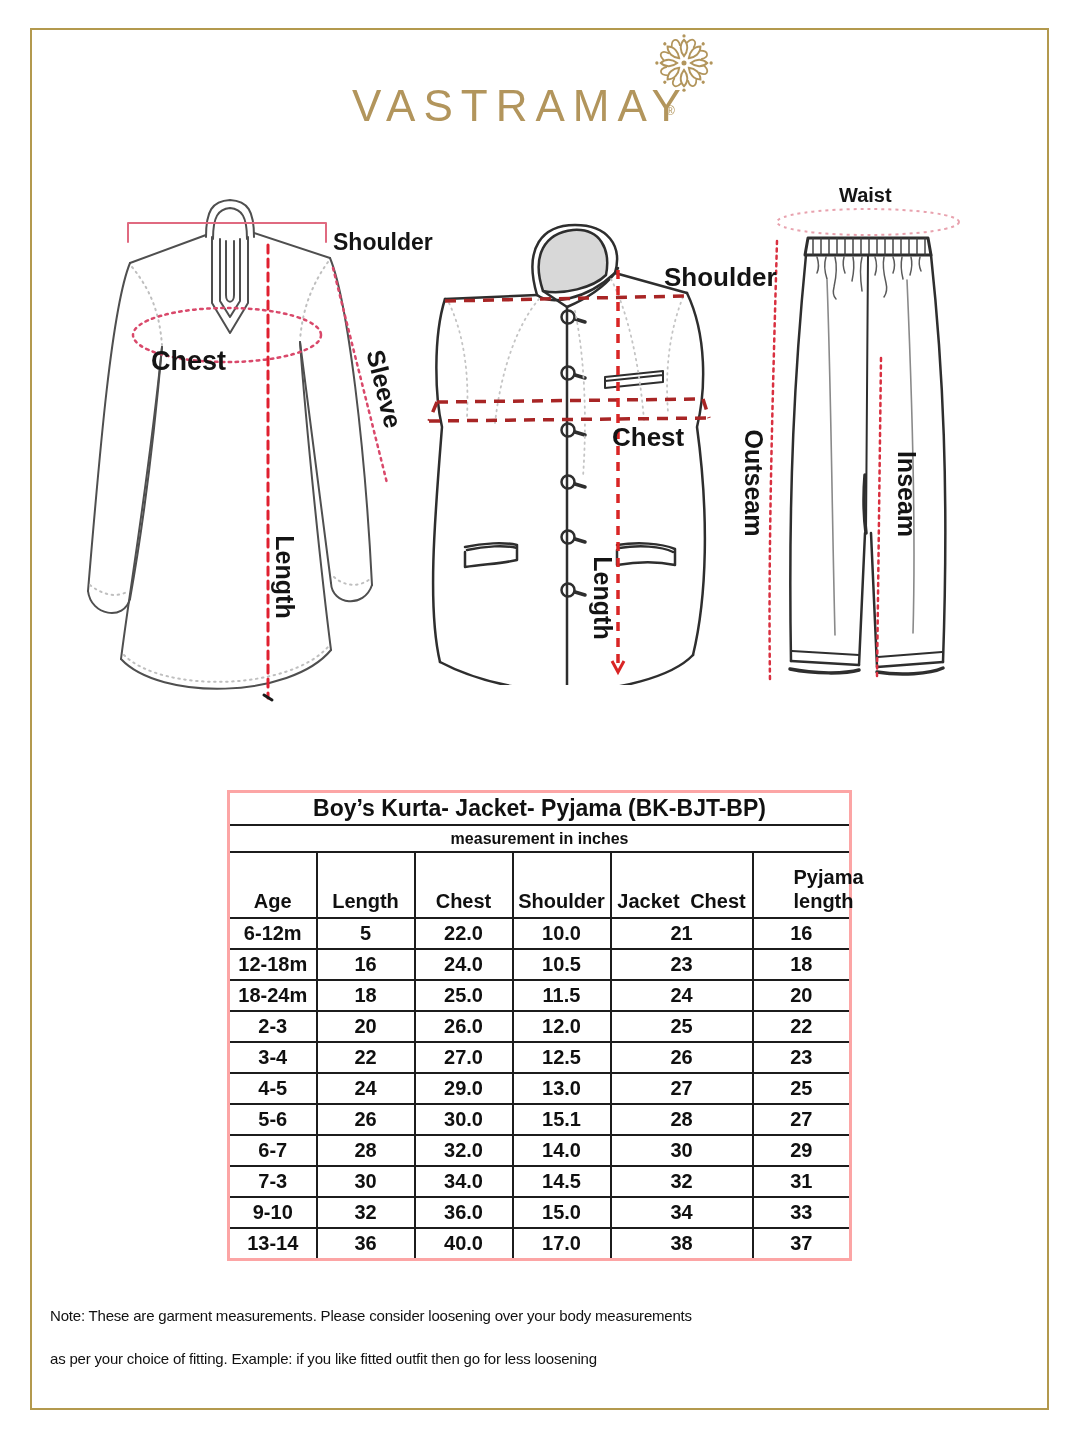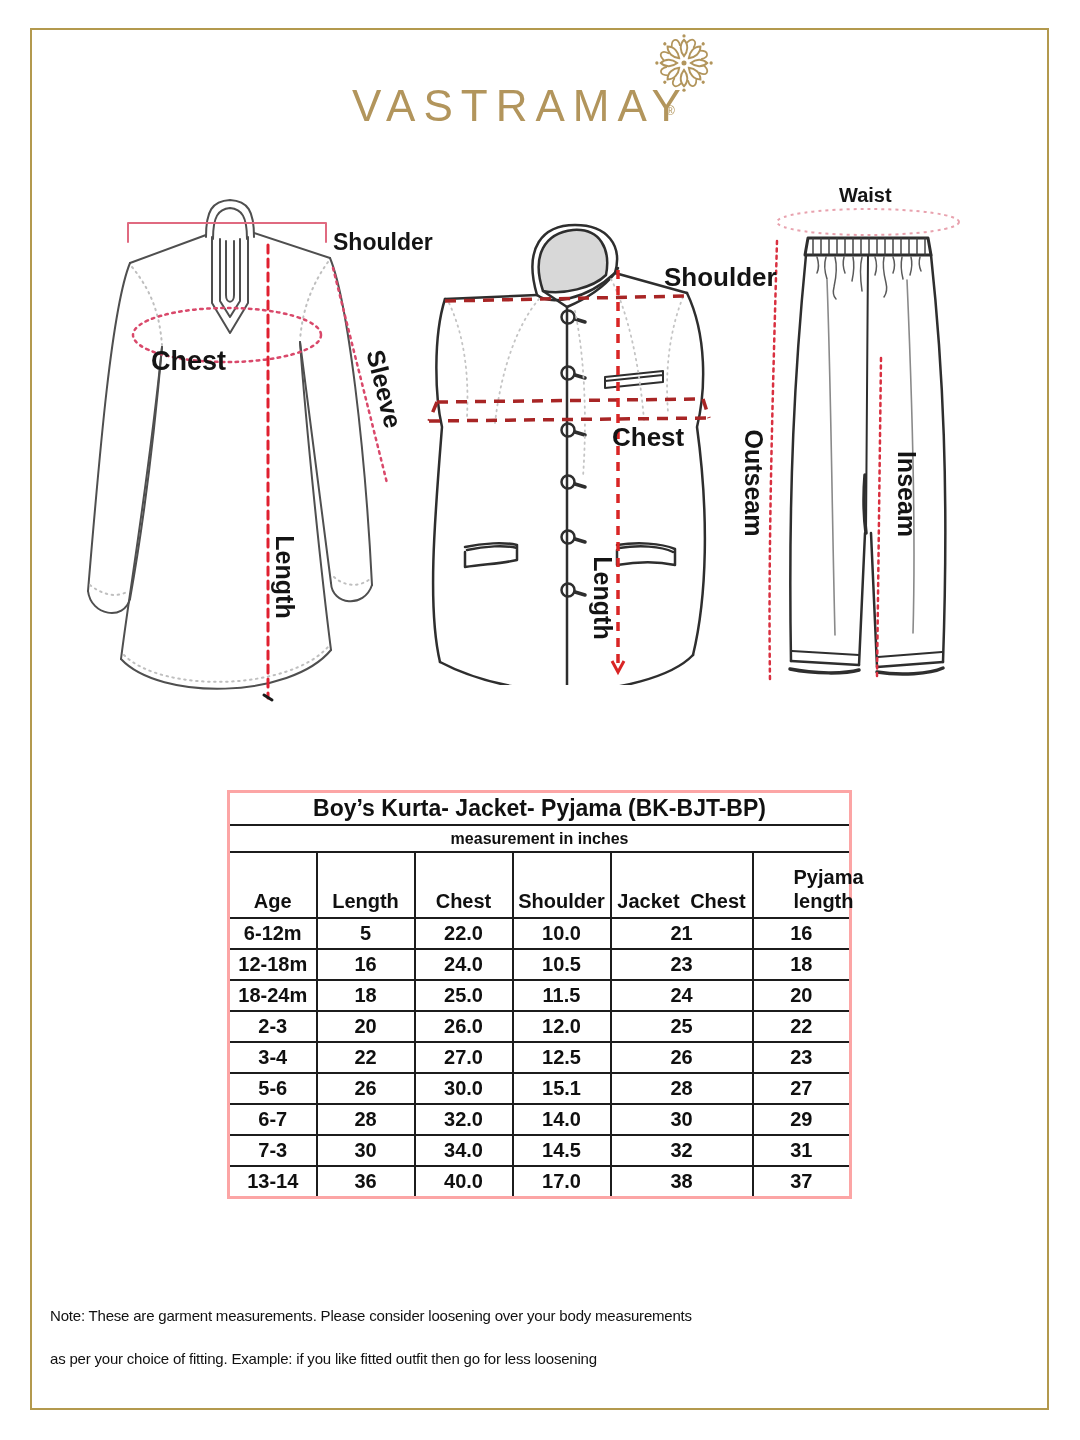--- a/index.html
+++ b/index.html
@@ -291,20 +291,28 @@
       </tr>
       <tr>
         <td>3-4</td>
         <td>22</td>
         <td>27.0</td>
         <td>12.5</td>
         <td>26</td>
         <td>23</td>
       </tr>
       <tr>
+        <td>4-5</td>
+        <td>24</td>
+        <td>29.0</td>
+        <td>13.0</td>
+        <td>27</td>
+        <td>25</td>
+      </tr>
+      <tr>
         <td>5-6</td>
         <td>26</td>
         <td>30.0</td>
         <td>15.1</td>
         <td>28</td>
         <td>27</td>
       </tr>
       <tr>
         <td>6-7</td>
         <td>28</td>
@@ -315,20 +323,28 @@
       </tr>
       <tr>
         <td>7-3</td>
         <td>30</td>
         <td>34.0</td>
         <td>14.5</td>
         <td>32</td>
         <td>31</td>
       </tr>
       <tr>
+        <td>9-10</td>
+        <td>32</td>
+        <td>36.0</td>
+        <td>15.0</td>
+        <td>34</td>
+        <td>33</td>
+      </tr>
+      <tr>
         <td>13-14</td>
         <td>36</td>
         <td>40.0</td>
         <td>17.0</td>
         <td>38</td>
         <td>37</td>
       </tr>
     </tbody>
 </table>
 

